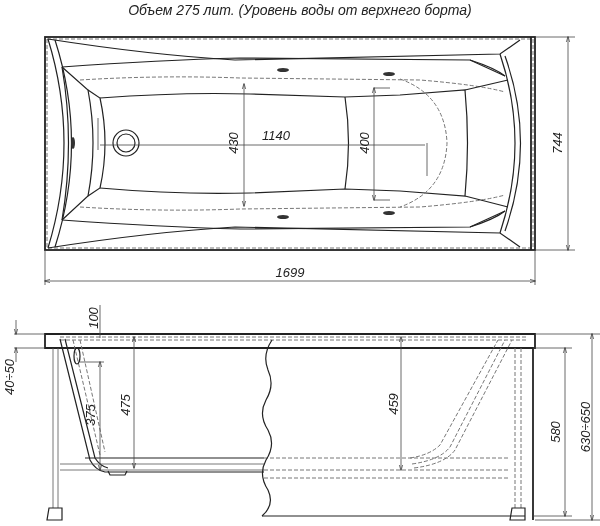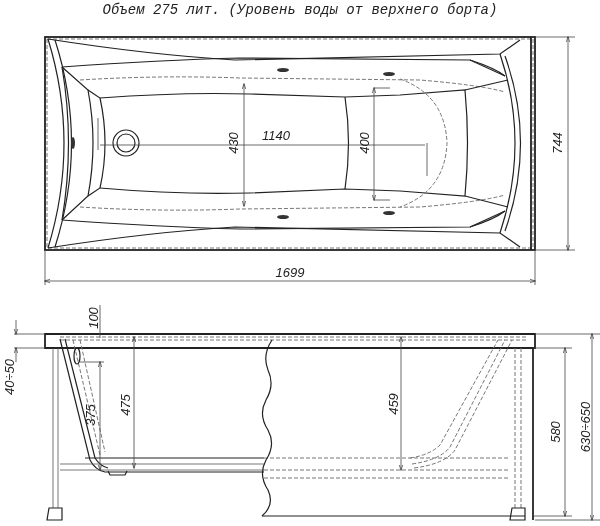--- a/index.html
+++ b/index.html
@@ -1,20 +1,20 @@
 <!DOCTYPE html>
 <html><head>
 <meta charset="utf-8">
 <style>
   html, body { margin: 0; padding: 0; background: #ffffff; }
   body { width: 600px; height: 526px; position: relative; overflow: hidden;
          font-family: "Liberation Sans", sans-serif; }
   #drawing { position: absolute; left: 0; top: 0; }
   .title { position: absolute; left: 0; top: 2px; width: 600px; text-align: center;
-           font-style: italic; font-size: 14px; color: #222; font-family: Liberation Mono, monospace; }
+           font-style: italic; font-size: 14px; color: #222; }
   .dim { font-family: "Liberation Sans", sans-serif; font-style: italic; font-size: 13px; fill: #222; }
   .ln { stroke: #222; fill: none; stroke-width: 1.2; }
   .ln2 { stroke: #222; fill: none; stroke-width: 1.8; }
   .thin { stroke: #555; fill: none; stroke-width: 0.8; }
   .dash { stroke: #777; fill: none; stroke-width: 1; stroke-dasharray: 4 2; }
   .dimln { stroke: #444; fill: none; stroke-width: 0.8; }
 </style>
 </head>
 <body>
 

